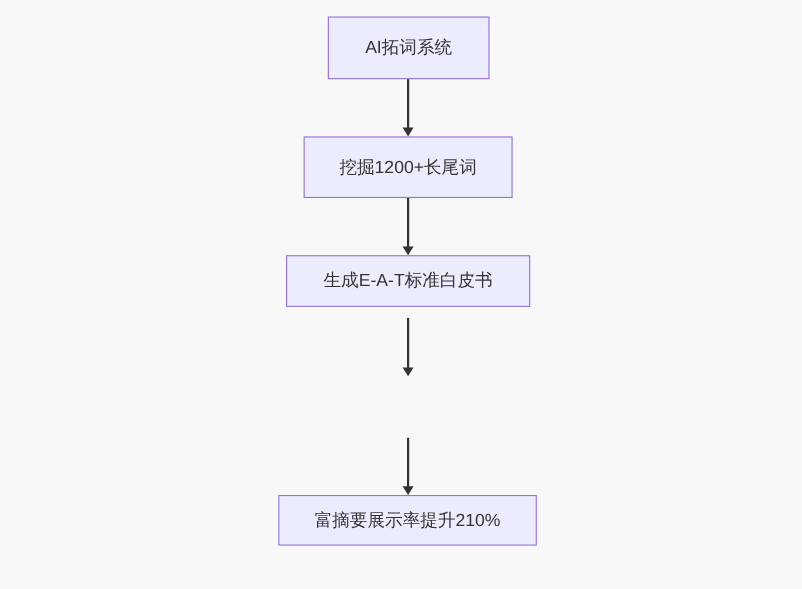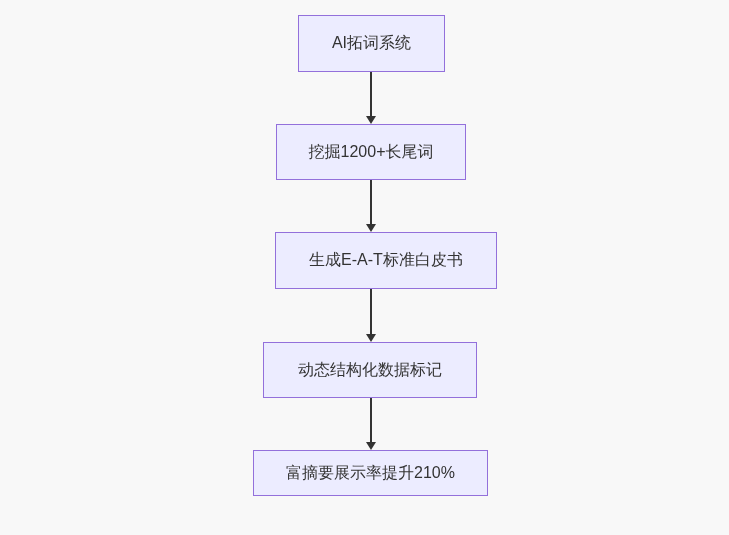--- a/index.html
+++ b/index.html
@@ -64,27 +64,24 @@
 <div class="diagram">
 
   <div class="flow-node" style="left:298px; top:15px; width:147px; height:57px;">
     <span>AI拓词系统</span>
   </div>
 
   <div class="flow-node" style="left:276px; top:124px; width:190px; height:56px;justify-content:center;">
     <span>挖掘1200+长尾词</span>
   </div>
 
-  <div class="flow-node" style="left:275px; top:232px; width:222px; height:57px;text-align:right;">
+  <div class="flow-node" style="left:260px; top:232px; width:222px; height:47px;text-align:right;">
     <span>生成E-A-T标准白皮书</span>
   </div>
 
-  <div class="flow-node" style="left:263px; top:342px; width:214px; height:56px;">
-    <span>动态结构化数据标记</span>
-  </div>
 
   <div class="flow-node" style="left:253px; top:450px; width:235px; height:46px;">
     <span>富摘要展示率提升210%</span>
   </div>
 
   <div class="flow-arrow" style="left:371px; top:72px; height:52px;">
     <div class="arrow-line"></div>
     <div class="arrow-head"></div>
   </div>
 

